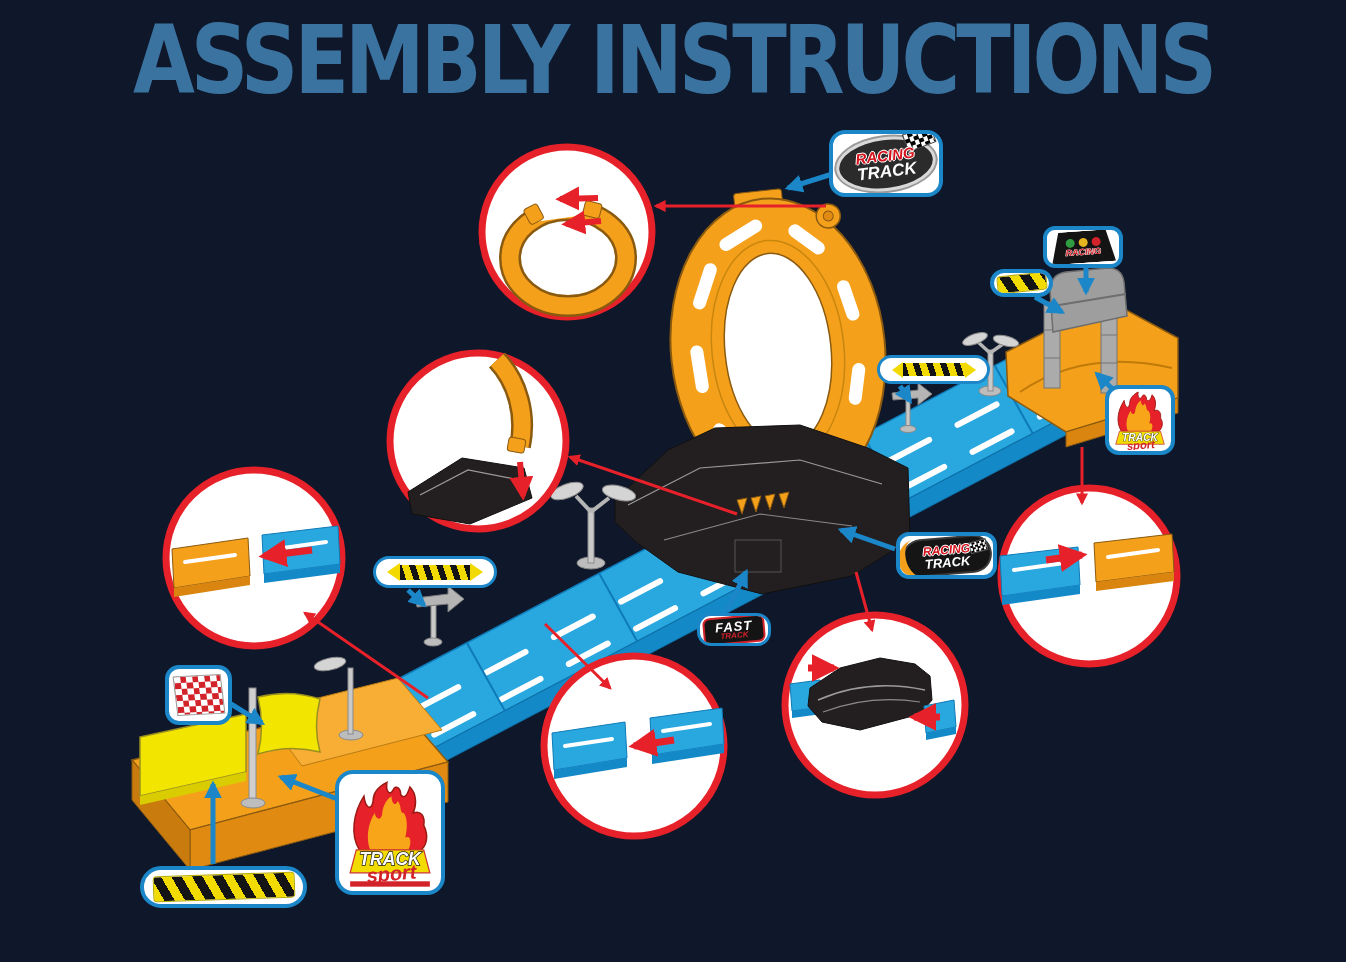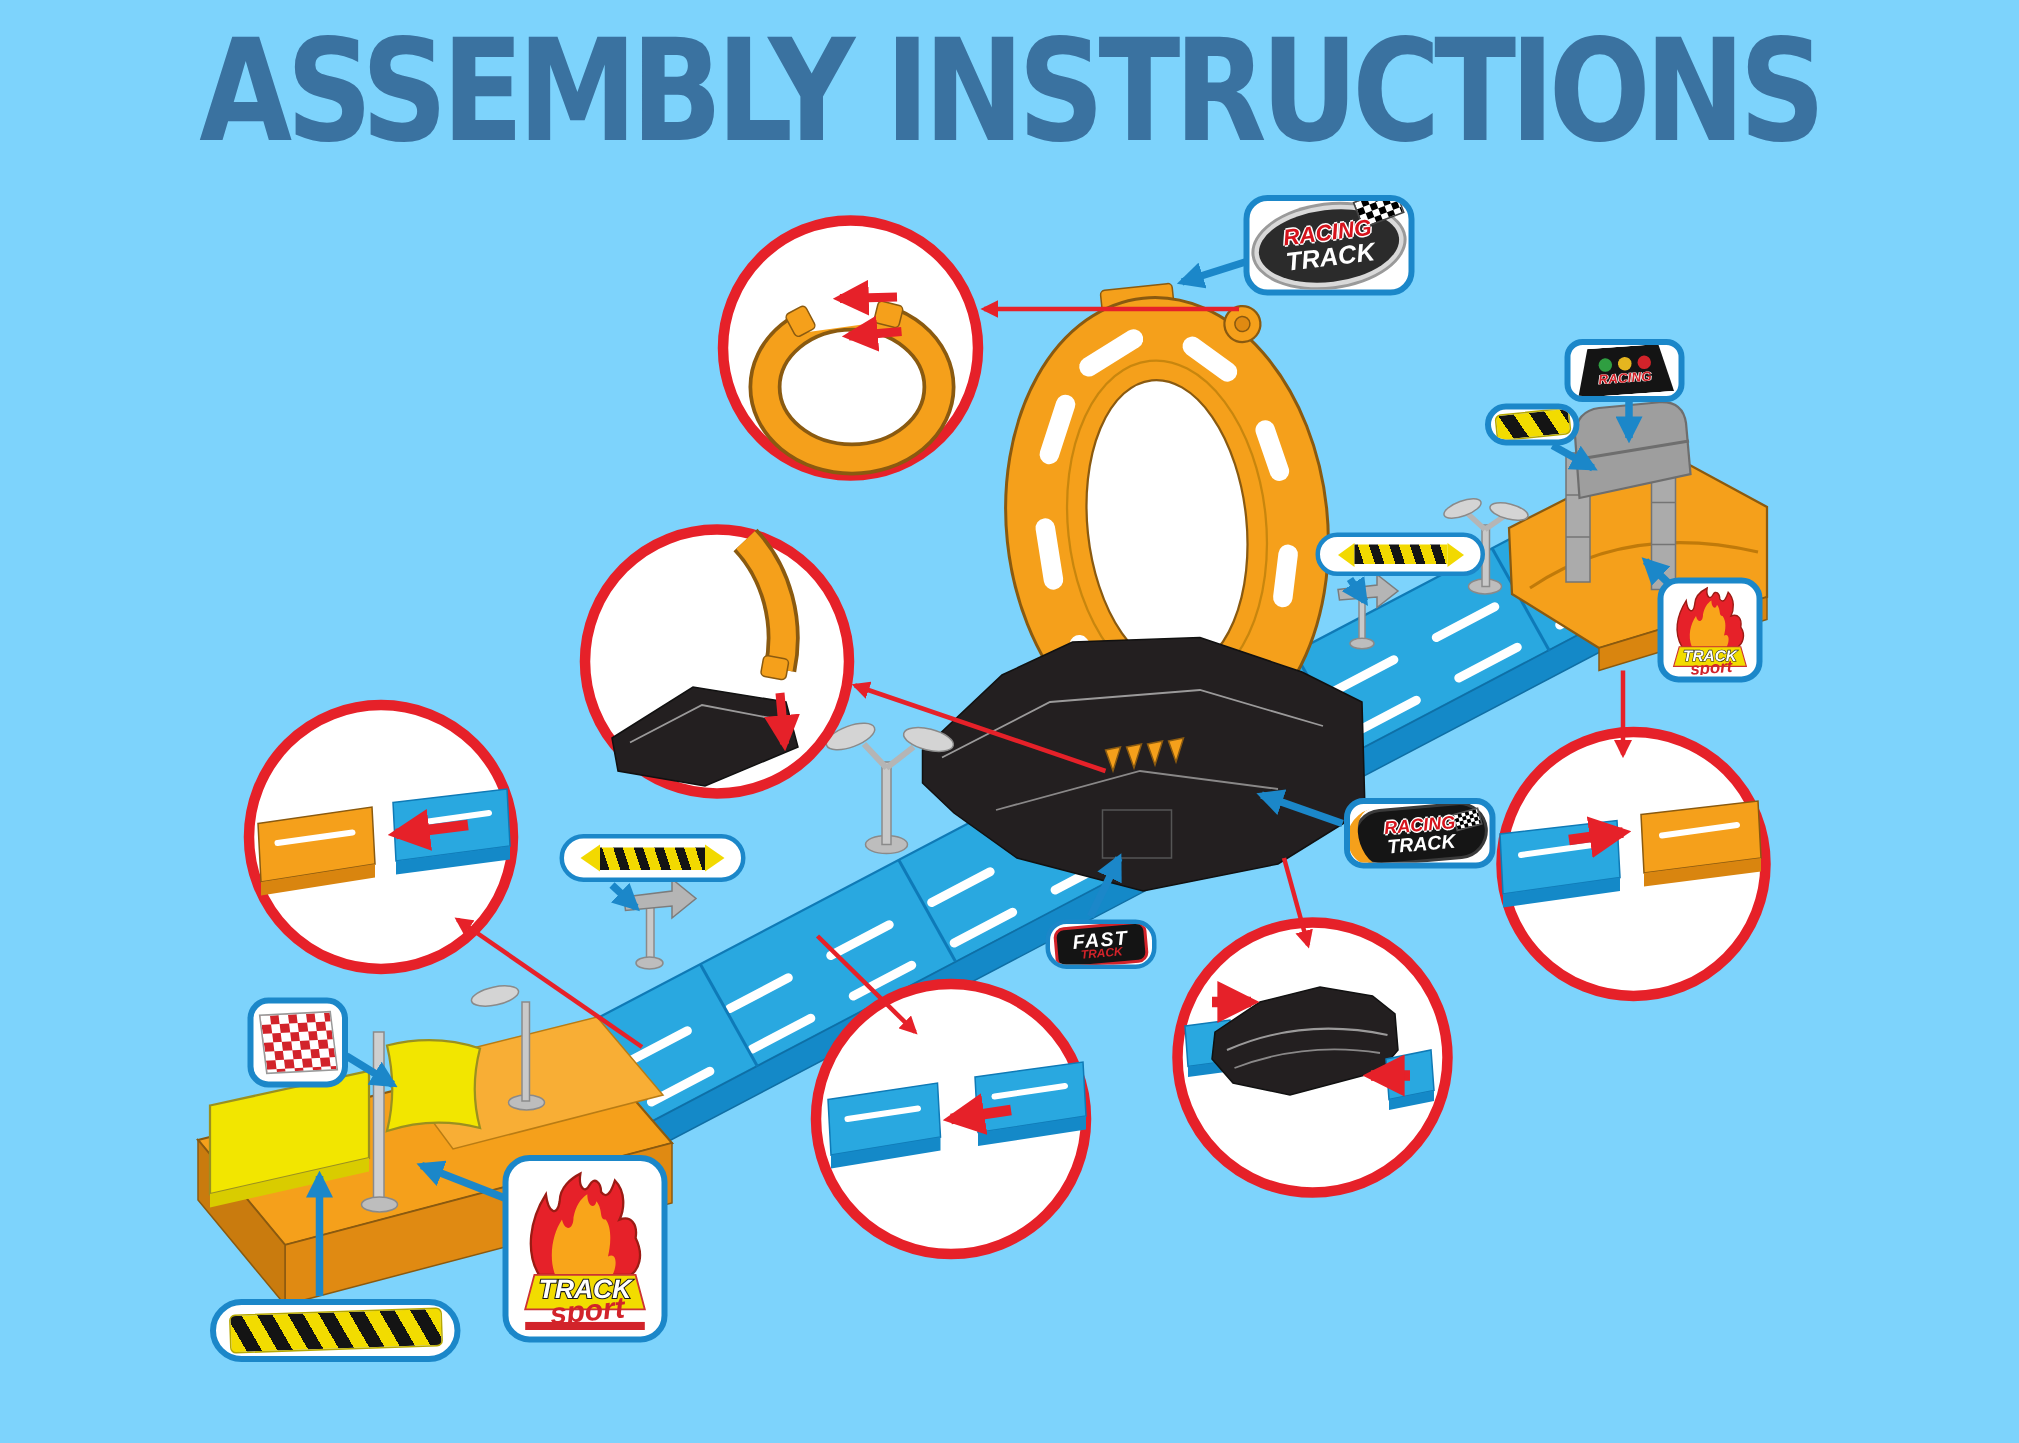--- a/index.html
+++ b/index.html
@@ -1,16 +1,16 @@
 <!DOCTYPE html>
 <html><head>
 <meta charset="utf-8">
 <style>
   html,body{margin:0;padding:0;background:#fff;}
-  .canvas{position:relative;width:1346px;height:962px;background:#7dd3fc;overflow:hidden;
+  .canvas{position:relative;width:1346px;height:962px;background:#0f172a;overflow:hidden;
           font-family:"Liberation Sans", sans-serif;}
   .title{position:absolute;left:0;top:6px;width:100%;margin:0;text-align:center;
          font-family:"DejaVu Sans", sans-serif;font-weight:900;font-size:80px;
          letter-spacing:-4px;color:#3A72A0;transform:scaleY(1.18);transform-origin:top center;
          white-space:nowrap;}
   svg.diagram{position:absolute;left:0;top:0;}
   
   .sticker{position:absolute;background:#fff;border:4px solid #1B87C9;box-sizing:border-box;
            display:flex;align-items:center;justify-content:center;overflow:hidden;}
   

